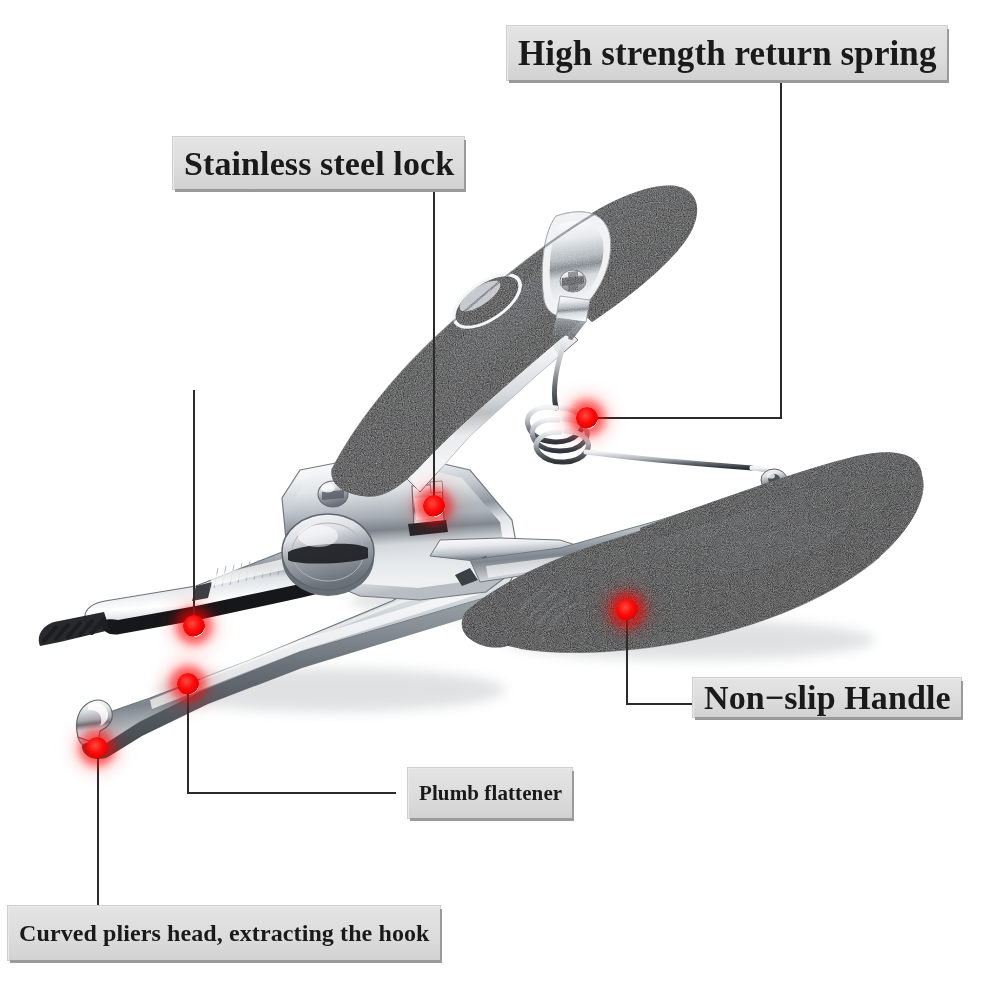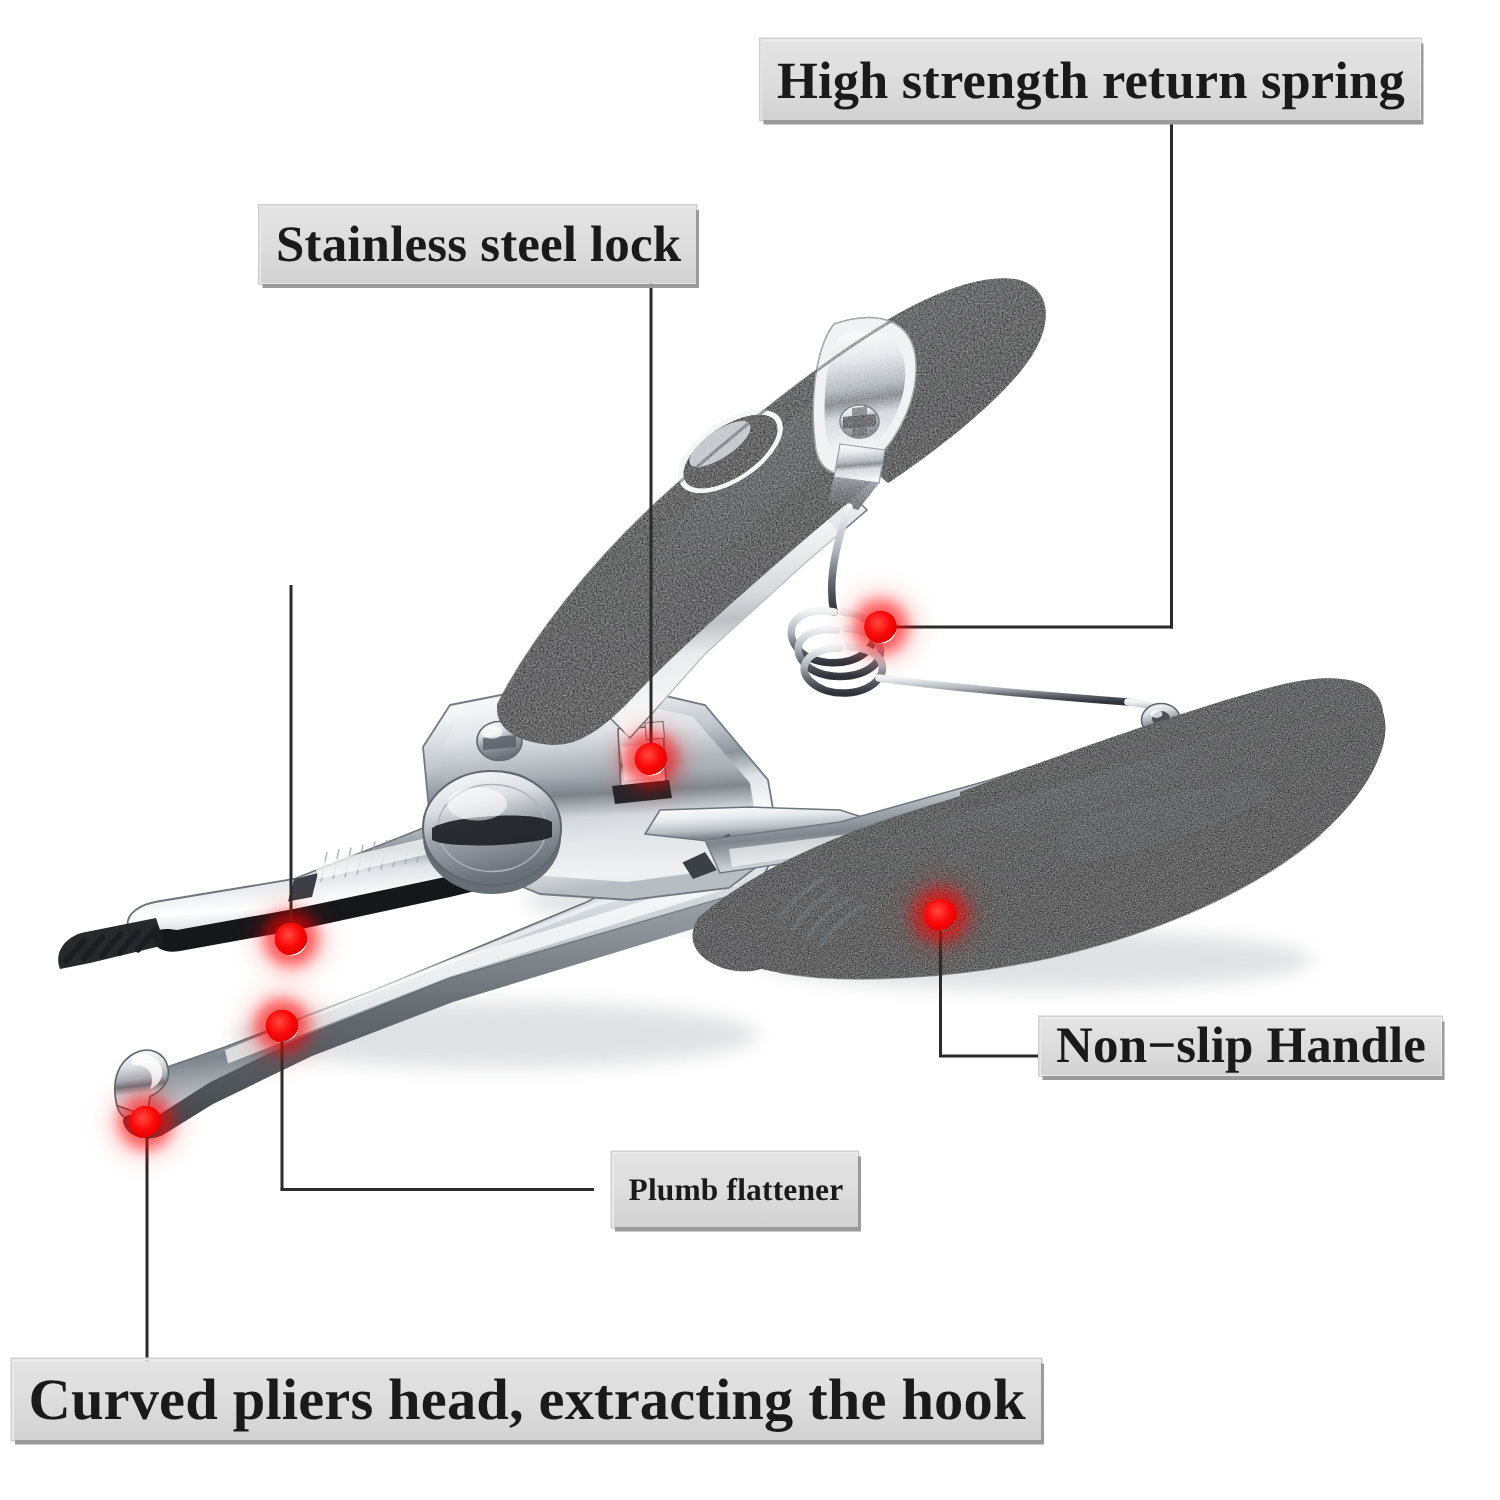--- a/index.html
+++ b/index.html
@@ -28,21 +28,21 @@
     letter-spacing:0.1px;
     padding:0 10px;
     z-index:40;
   }
 
   .lbl-spring  {left:507px; top:26px;  height:54px; font-size:35px;}
   .lbl-lock    {left:173px; top:137px; height:52px; font-size:34px;}
   .lbl-cutter  {left:26px;  top:338px; height:52px; font-size:34px;}
   .lbl-handle  {left:693px; top:678px; height:39px; font-size:34px;}
   .lbl-plumb   {left:393px; top:768px; height:50px; font-size:21px;margin-left:15px;}
-  .lbl-curved  {left:8px;   top:906px; height:54px; font-size:39px;}
+  .lbl-curved  {left:8px;   top:906px; height:54px; font-size:24px;}
 
   
   .ln{position:absolute;background:#2b2b2b;z-index:30;}
   .ln-v{width:2px;}
   .ln-h{height:2px;}
 
   
   .dot{
     position:absolute;
     width:22px;height:22px;

